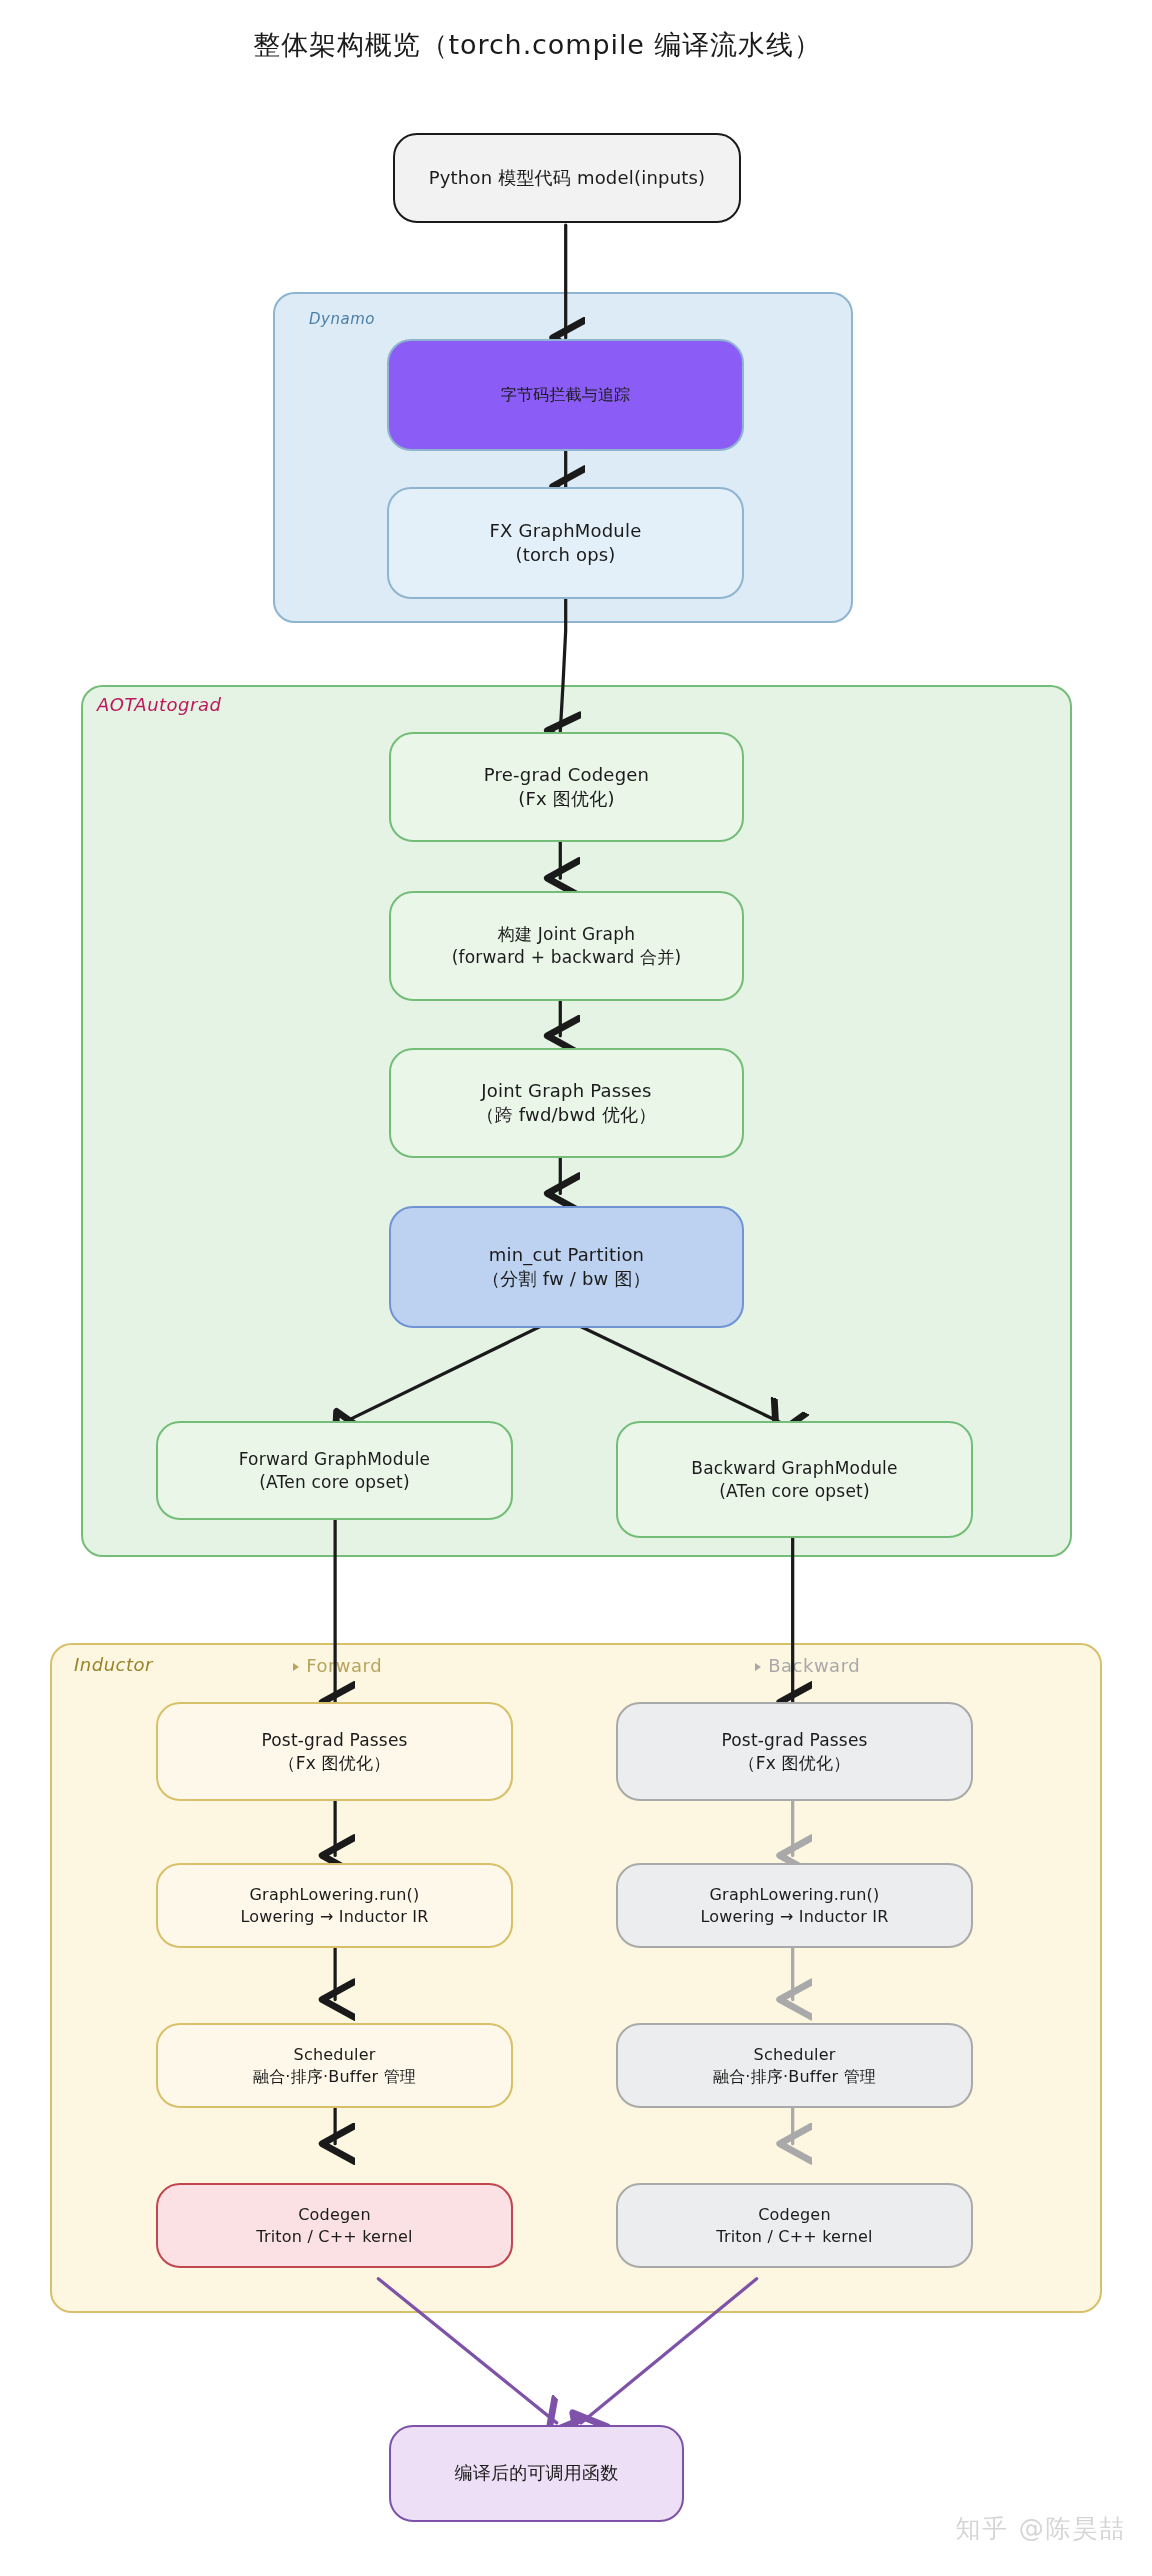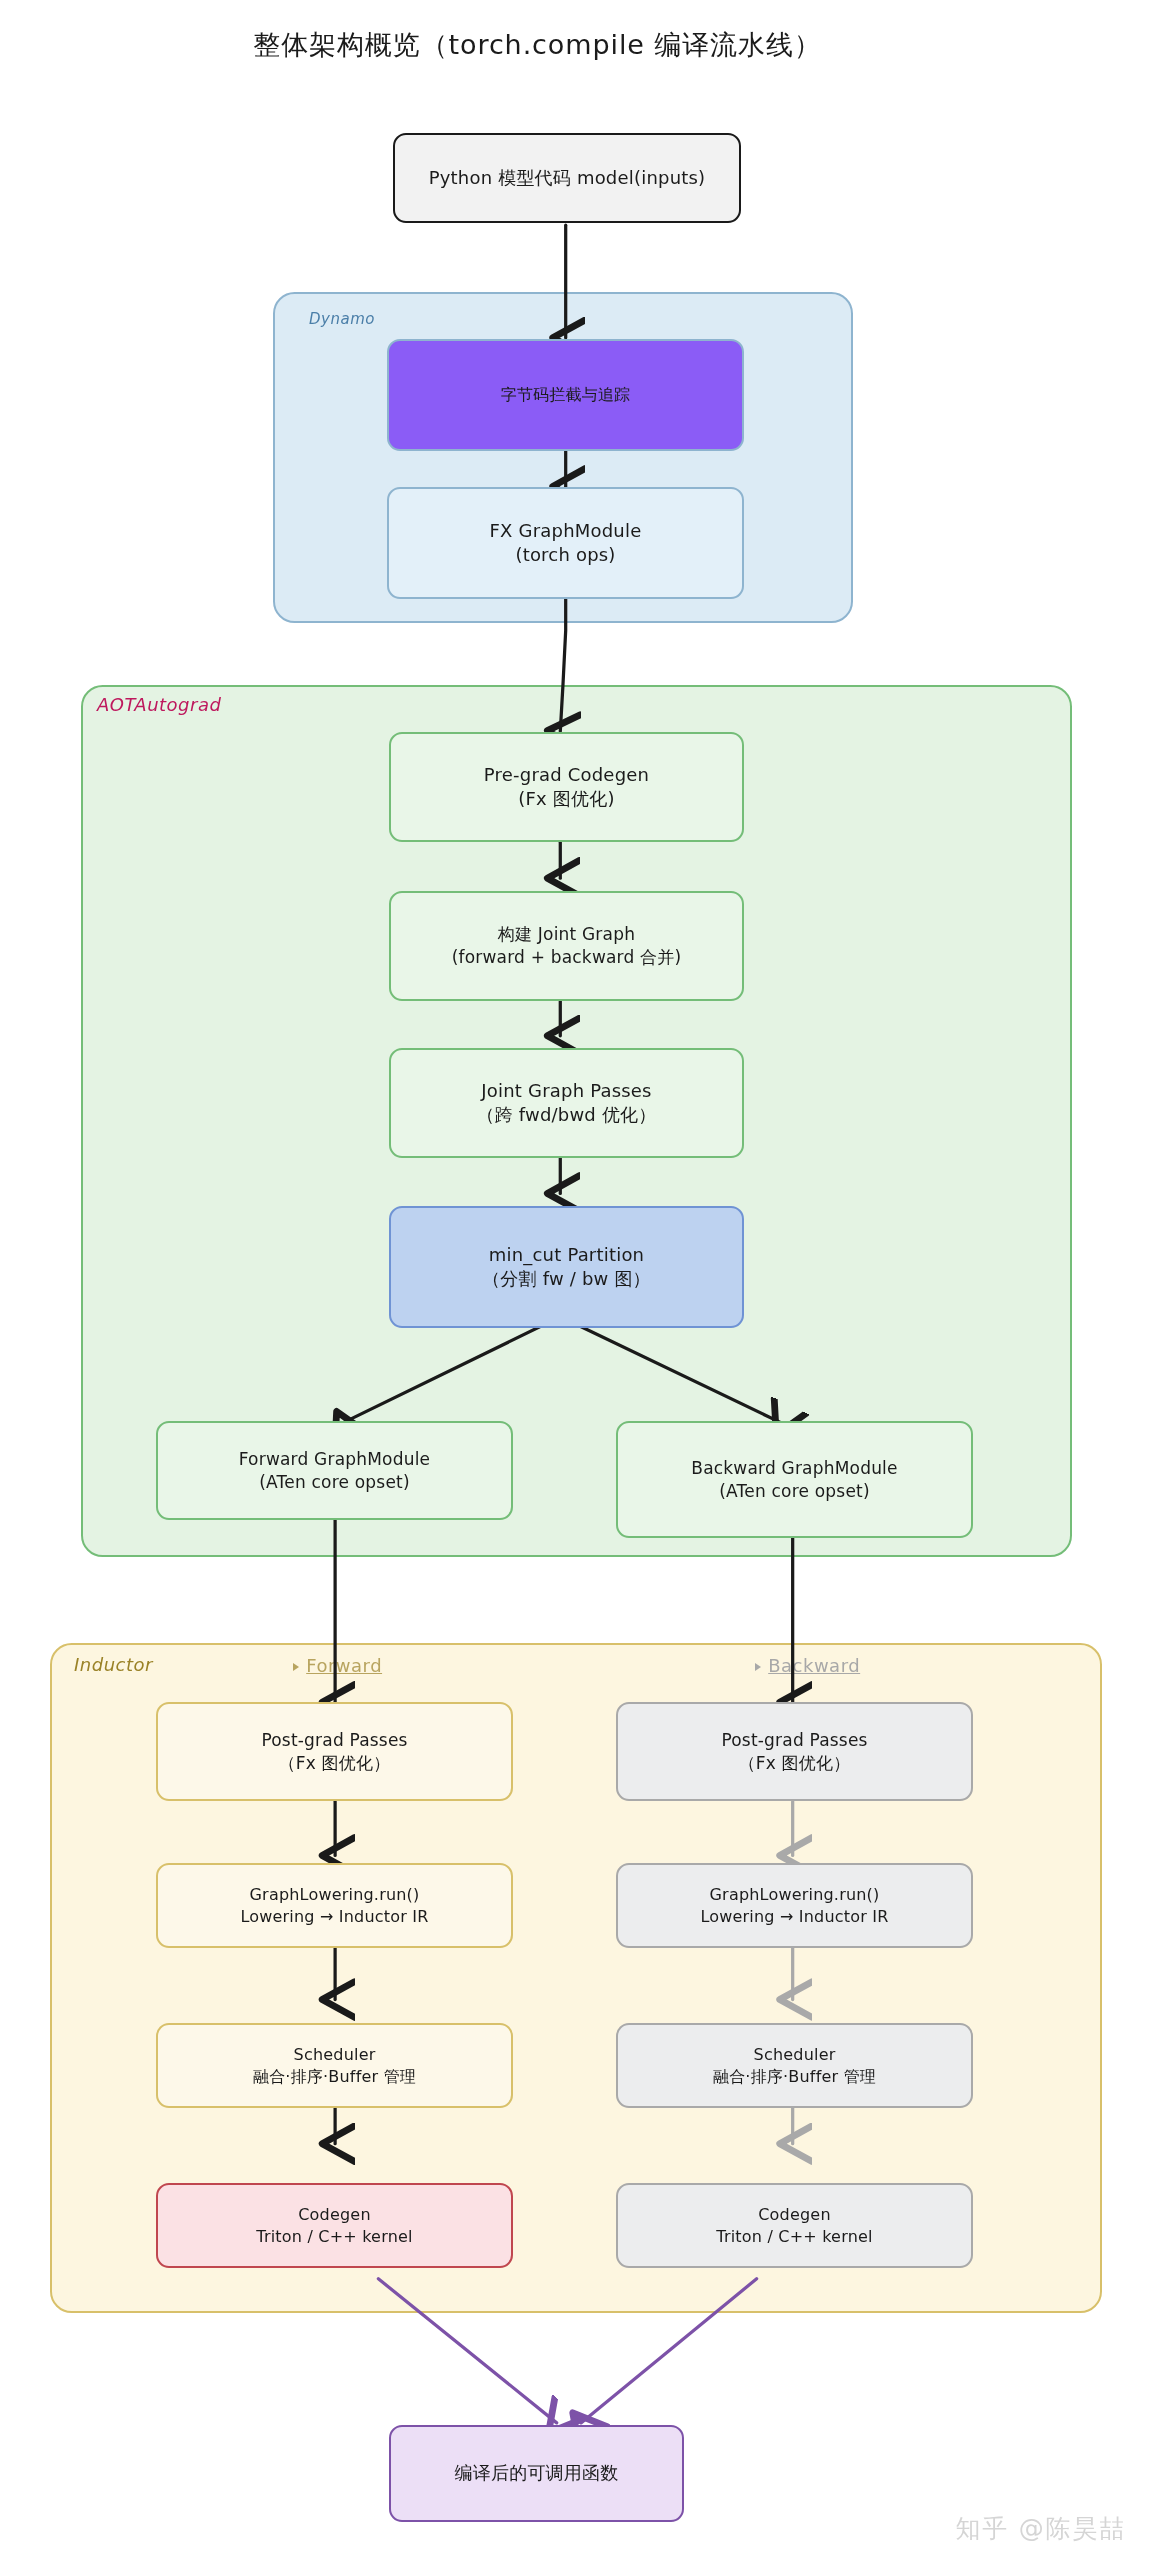--- a/index.html
+++ b/index.html
@@ -27,21 +27,21 @@
     height: 2576px;
     pointer-events: none;
   }
   .node {
     position: absolute;
     box-sizing: border-box;
     display: flex;
     align-items: center;
     justify-content: center;
     text-align: center;
-    border-radius: 13px;
+    border-radius: 24px;
     border-width: 2.7px;
     border-style: solid;
     font-family: "DejaVu Sans", sans-serif;
     line-height: 1.35;
     white-space: pre-line;
     letter-spacing: 0.2px;
   }
   .group {
     position: absolute;
     box-sizing: border-box;
@@ -52,21 +52,20 @@
   .group-label {
     position: absolute;
     font-family: "DejaVu Sans", sans-serif;
     font-style: italic;
     letter-spacing: 0.5px;
   }
   .col-label {
     position: absolute;
     font-family: "DejaVu Sans", sans-serif;
     letter-spacing: 0.5px;
-    text-decoration: underline;
   }
   #page-title {
     position: absolute;
     left: 0;
     top: 27px;
     width: 1075px;
     text-align: center;
     font-size: 27px;
     color: #1b1b1b;
     font-family: "DejaVu Sans", sans-serif;

